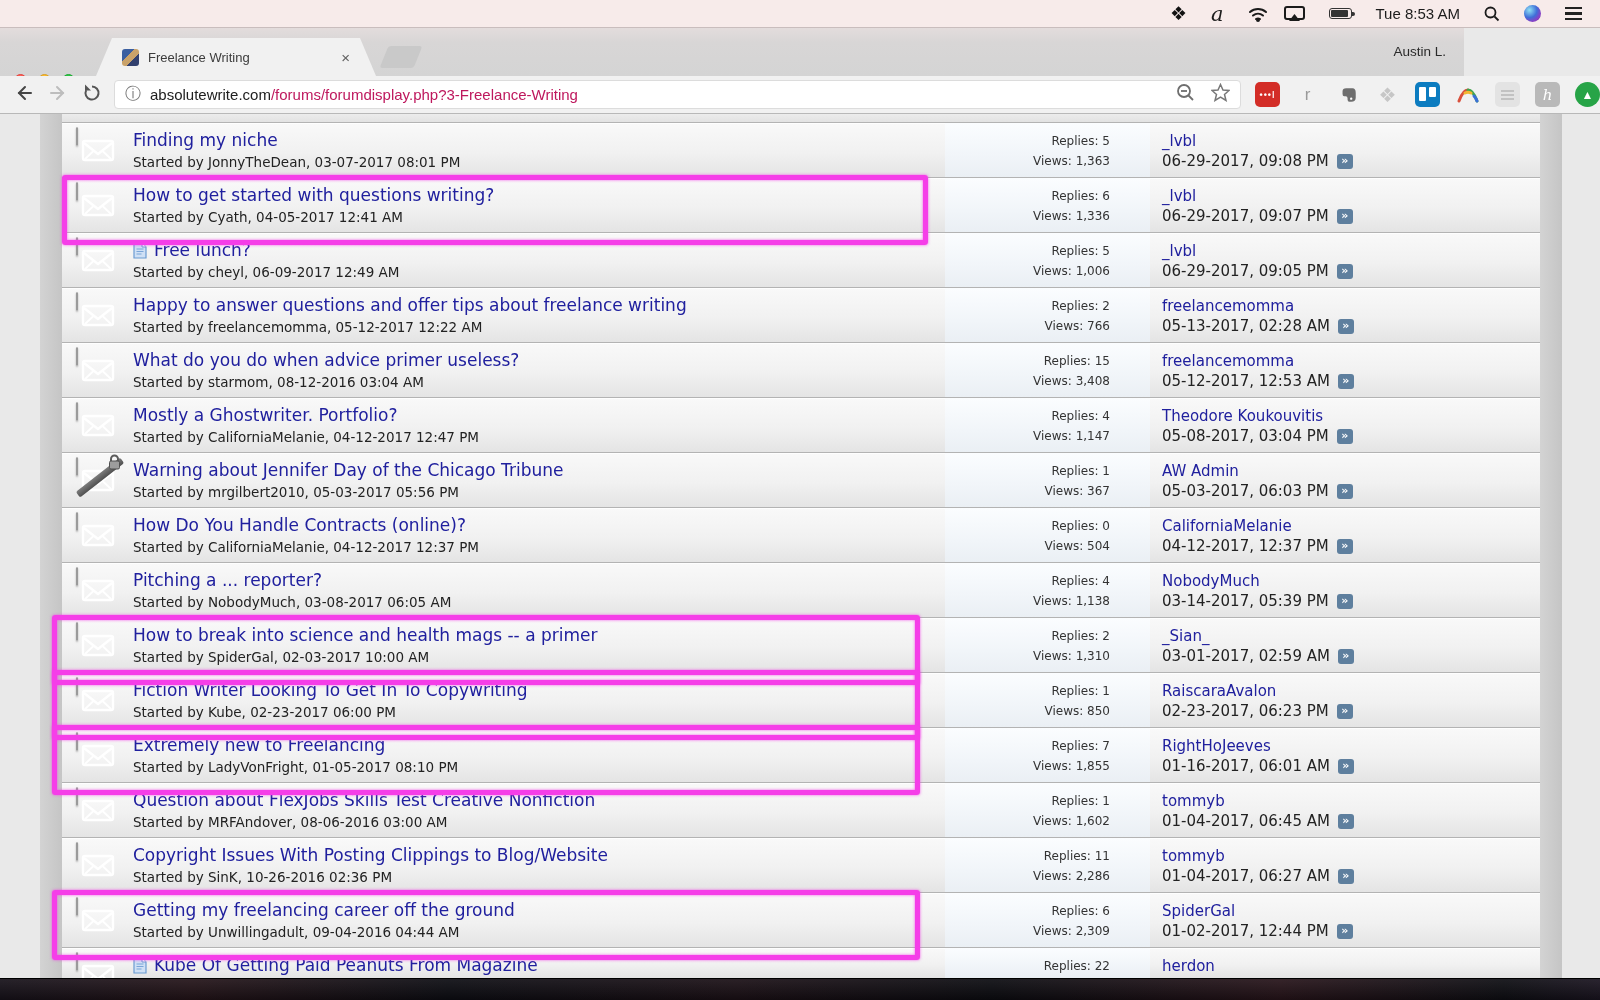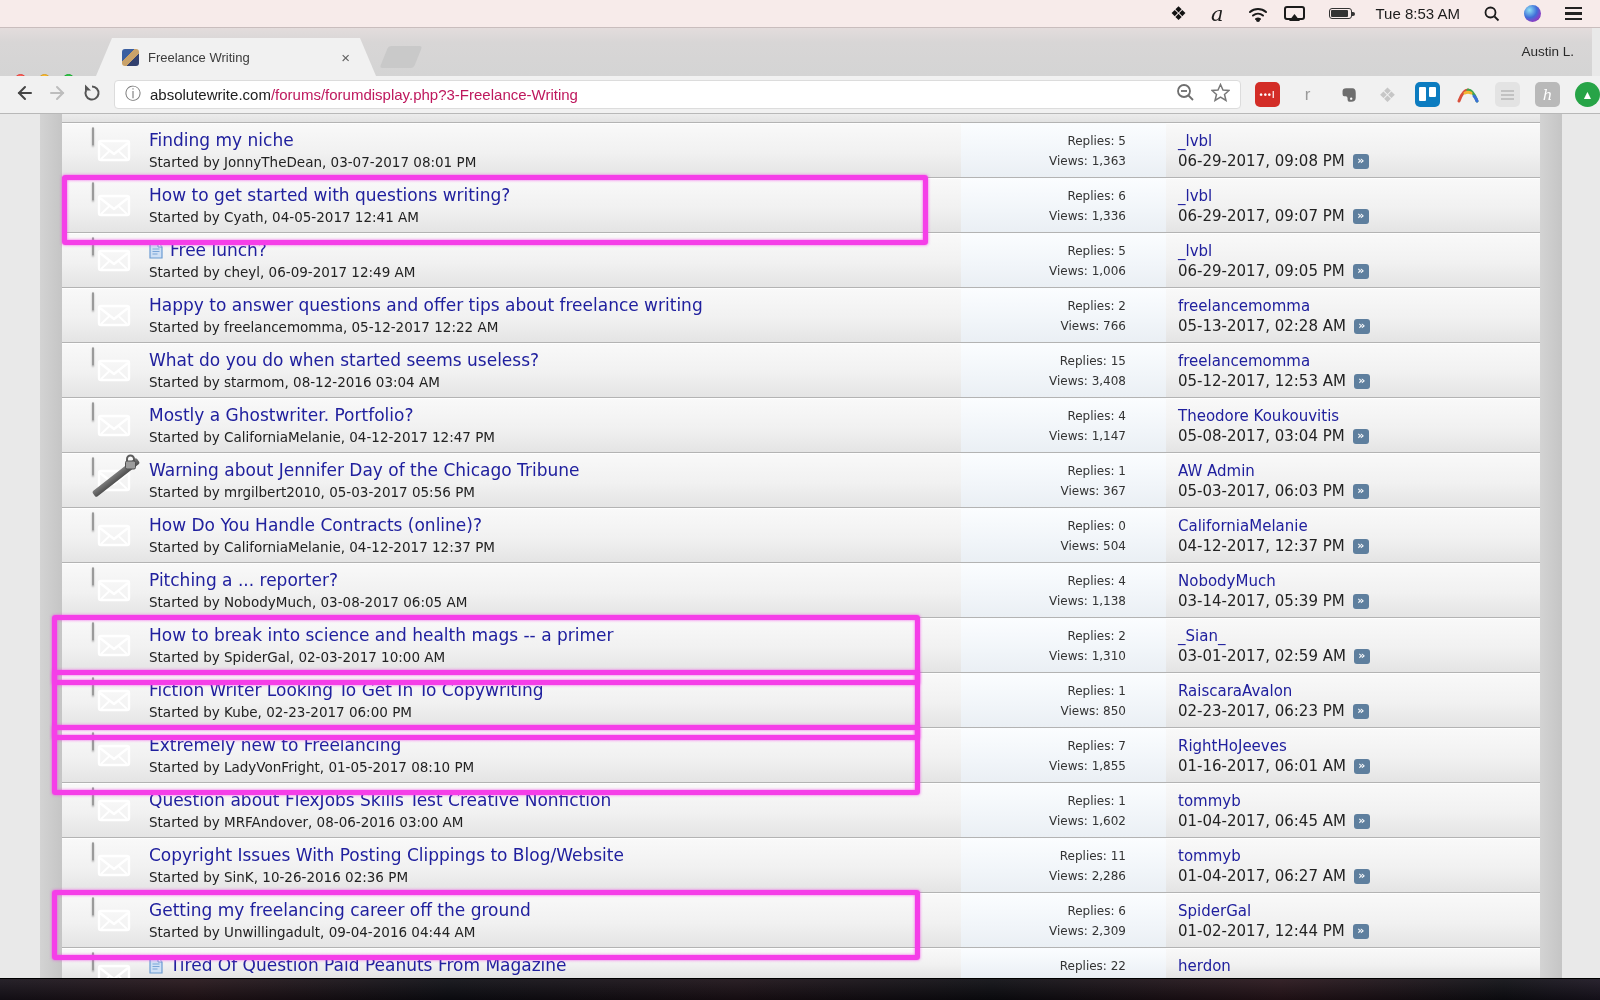--- a/index.html
+++ b/index.html
@@ -14,21 +14,21 @@
   .mb-ic { display:inline-flex; align-items:center; justify-content:center; height:20px; }
   .autograph { font-family:"DejaVu Serif", serif; font-style:italic; font-size:21px; line-height:16px; }
   .battery-body { width:23px; height:11px; border:1.5px solid #333; border-radius:3px; position:relative; }
   .battery-body::before { content:""; position:absolute; left:1px; top:1px; bottom:1px; width:17px; background:#333; border-radius:1px; }
   .battery-body::after { content:""; position:absolute; right:-4px; top:2.5px; width:2.5px; height:4px; background:#333; border-radius:0 2px 2px 0; }
   .siri-ball { width:17px; height:17px; border-radius:50%; background:radial-gradient(circle at 32% 30%, #8fe0f4, #3f6fd8 45%, #8a3fc6 72%, #241a52); }
   .nc-lines { display:flex; flex-direction:column; gap:3px; }
   .nc-lines i { display:block; width:17px; height:2.5px; background:#222; }
 
   
-  #tabbar { position:absolute; left:0; top:28px; width:1592px; height:48px; background:linear-gradient(#e3dcdc,#d8d6d6 30%,#d4d4d4); }
+  #tabbar { position:absolute; left:0; top:28px; width:1464px; height:48px; background:linear-gradient(#e3dcdc,#d8d6d6 30%,#d4d4d4); }
   .traffic { position:absolute; top:46px; left:14px; display:flex; gap:11px; }
   .traffic i { width:13px; height:13px; border-radius:50%; display:block; }
   .tl-close { background:#ff5f57; border:1px solid #e0443e; }
   .tl-min { background:#febc2e; border:1px solid #d89e24; }
   .tl-max { background:#28c840; border:1px solid #1ea733; }
   .tab { position:absolute; left:96px; bottom:0; width:280px; height:38px; background:#f1f1f1; clip-path:polygon(16px 0, calc(100% - 16px) 0, 100% 100%, 0 100%); display:flex; align-items:center; padding:0 26px; gap:9px; }
   .favicon { width:17px; height:17px; border-radius:3px; background:linear-gradient(135deg,#3b5fa0 0 38%, #c9a26a 38% 64%, #32406e 64%); flex:none; }
   .tab-title { font-size:13px; color:#3c3c3c; flex:1; white-space:nowrap; overflow:hidden; }
   .tab-close { font-size:15px; color:#5f5f5f; cursor:default; }
   .newtab-stub { position:absolute; left:384px; bottom:8px; width:34px; height:22px; background:#c9c9c9; border-radius:3px; transform:skewX(-22deg); }
@@ -58,21 +58,21 @@
   .ext-dropbox { color:#c6c6c6; font-size:20px; }
 
   
   #content { position:absolute; left:0; top:114px; width:1600px; height:864px; background:#e9e9e9; }
   .gutter { position:absolute; top:0; height:864px; background:linear-gradient(90deg,#d3d3d3,#c5c5c5); }
   .gutter.left { left:40px; width:22px; }
   .gutter.right { left:1540px; width:22px; }
   #thread-list { position:absolute; left:62px; top:0; width:1478px; }
   .sliver { height:9px; background:linear-gradient(#ececec,#e2e2e2); border-bottom:1px solid #b3b3b3; }
 
-  .row { display:flex; height:55px; background:linear-gradient(#f9f9f9 0%, #f1f1f1 55%, #e4e4e4 100%); border-bottom:1px solid #b3b3b3; box-shadow:inset 0 1px 0 rgba(255,255,255,.85); position:relative;padding-left:16px; }
+  .row { display:flex; height:55px; background:linear-gradient(#f9f9f9 0%, #f1f1f1 55%, #e4e4e4 100%); border-bottom:1px solid #b3b3b3; box-shadow:inset 0 1px 0 rgba(255,255,255,.85); position:relative; }
   .row.partial { height:30px; overflow:hidden; border-bottom:none; }
   .cell-title { flex:none; width:883px; display:flex; align-items:flex-start; padding:5px 0 0 14px; gap:13px; }
   .env-wrap { position:relative; width:44px; height:44px; flex:none; }
   .env-bg { width:44px; height:44px; border-radius:10px; background:linear-gradient(150deg,#f9cdb4,#ef9d7b 55%,#e8805c); border:1px solid #9a9a9a; box-shadow:inset 0 1px 2px rgba(255,255,255,.85), 0 1px 2px rgba(0,0,0,.3); }
   .env-svg { position:absolute; left:0; top:0; }
   .lock-overlay { position:absolute; left:0; top:0; width:44px; height:44px; }
   .lock-strap { position:absolute; left:-4px; top:16px; width:56px; height:7px; background:linear-gradient(#7c7c7c,#4f4f4f); transform:rotate(-38deg); border-radius:2px; }
   .lock-glyph { position:absolute; right:-2px; top:-4px; }
   .title-block { padding-top:1px; }
   .title-line { display:flex; align-items:center; gap:7px; }
@@ -363,21 +363,21 @@
         <svg class="env-svg" width="44" height="44" viewBox="0 0 44 44">
           <rect x="7" y="13" width="30" height="19" rx="2" fill="rgba(255,255,255,0.25)" stroke="#fff" stroke-width="2.4"></rect>
           <path d="M8 15 L22 26 L36 15" fill="none" stroke="#fff" stroke-width="2.4" stroke-linejoin="round"></path>
           <path d="M9 31 L17.5 23 M35 31 L26.5 23" fill="none" stroke="#fff" stroke-width="1.8"></path>
         </svg>
         
       </span>
       <span class="title-block">
         <span class="title-line">
 
-          <a class="title-link">What do you do when started seems useless?</a>
+          <a class="title-link">What do you do when advice primer useless?</a>
         </span>
         <span class="started" style="display:block">Started by starmom, 08-12-2016 03:04 AM</span>
       </span>
     </div>
     <div class="cell-stats">
       <div>Replies: 15</div>
       <div>Views: 3,408</div>
     </div>
     <div class="cell-last">
       <div><a class="user-link">freelancemomma</a></div>
@@ -716,21 +716,21 @@
       </span>
       <span class="title-block">
         <span class="title-line">
           <span class="doc-ic">
             <svg width="14" height="17" viewBox="0 0 14 17">
                   <path d="M1 1 H9 L13 5 V16 H1 Z" fill="#cfe0f5" stroke="#6b9bd2" stroke-width="1.2"></path>
                   <path d="M9 1 V5 H13" fill="#fff" stroke="#6b9bd2" stroke-width="1"></path>
                   <path d="M3.5 7 H10.5 M3.5 9.5 H10.5 M3.5 12 H8.5" stroke="#7aa5d8" stroke-width="1.2"></path>
                 </svg>
           </span>
-          <a class="title-link">Tired Of Question Paid Peanuts From Magazine</a>
+          <a class="title-link">Kube Of Getting Paid Peanuts From Magazine</a>
         </span>
 
       </span>
     </div>
     <div class="cell-stats">
       <div>Replies: 22</div>
 
     </div>
     <div class="cell-last">
       <div><a class="user-link">herdon</a></div>

